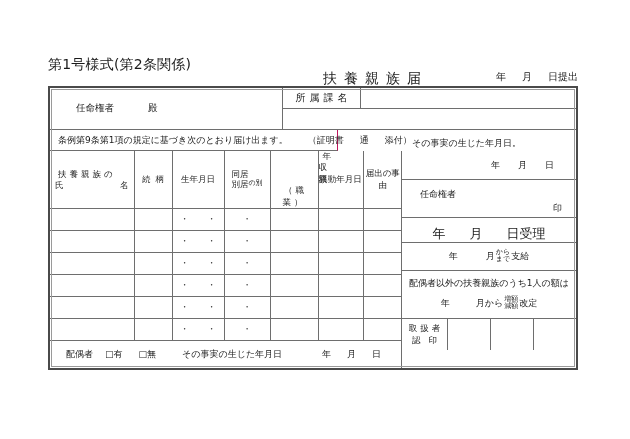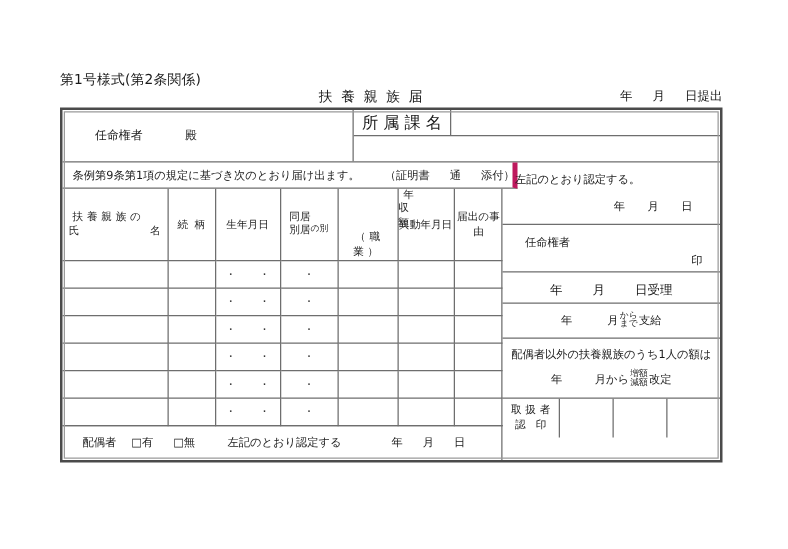--- a/index.html
+++ b/index.html
@@ -21,40 +21,40 @@
     left: 0; top: 0;
     width: 630px;
     height: 439px;
   }
 
   
   .form-no {
     position: absolute;
     left: 48px;
     top: 56px;
-    font-size: 11px;
+    font-size: 14px;
     letter-spacing: 0.2px;
     white-space: nowrap;
   }
 
   
   .title-line {
     position: absolute;
     left: 48px;
     top: 70px;
     width: 530px;
     height: 14px;
   }
   .doc-title {
     position: absolute;
     left: 200px;
     top: 0;
     width: 180px;
-    font-size: 11px;
-    text-align: left;
+    font-size: 14px;
+    text-align: right;
     letter-spacing: 7px;
     text-indent: 7px;
     white-space: nowrap;
   }
   .submit-date {
     position: absolute;
     right: 0;
     top: 0;
     font-size: 10px;
     white-space: nowrap;
@@ -119,39 +119,39 @@
   .dept-row.r1 { top: 0; border-bottom: 1px solid #6e6e6e; }
   .dept-row.r2 { top: 21px; }
   .dept-label {
     position: absolute;
     left: 0; top: 0;
     width: 78px;
     height: 100%;
     display: flex;
     align-items: center;
     justify-content: center;
-    font-size: 13px;
+    font-size: 10px;
     letter-spacing: 4px;
     text-indent: 4px;
     border-right: 1px solid #6e6e6e;
     box-sizing: border-box;
   }
   .dept-value {
     position: absolute;
     left: 78px; right: 0; top: 0; bottom: 0;
   }
 
   
   .sec-statement {
     position: absolute;
     left: 0; top: 42px;
-    width: 364px;
+    width: 288px;
     height: 21px;
     border-bottom: 1px solid #6e6e6e;
-    border-right: 4px solid #be185d;
+    border-right: 1px solid #be185d;
     box-sizing: border-box;
     display: flex;
     align-items: center;
     padding-left: 8px;
     font-size: 9px;
     white-space: nowrap;
   }
   .sec-statement .cert { margin-left: 20px; }
   .sec-statement .cert .num-gap { margin: 0 16px; }
 
@@ -311,21 +311,21 @@
   .seal-mark {
     position: absolute;
     right: 14px; top: 22px;
     font-size: 9px;
   }
 
   .receipt-line {
     position: absolute;
     left: 0; right: 0; top: 7px;
     text-align: center;
-    font-size: 10px;
+    font-size: 13px;
     white-space: nowrap;
   }
   .receipt-line .g { margin-right: 24px; }
 
   .pay-line {
     position: absolute;
     left: 0; right: 0; top: 6px;
     text-align: center;
     font-size: 9px;
     white-space: nowrap;
@@ -566,28 +566,28 @@
           <td></td>
         </tr>
       </tbody>
         </table>
     </div>
 
     <div class="sec-spouse">
       <span class="sp-label">配偶者</span>
       <span class="sp-opt">□有</span>
       <span class="sp-opt">□無</span>
-      <span class="sp-text">左記のとおり認定する</span>
+      <span class="sp-text">その事実の生じた年月日</span>
       <span class="sp-date"><span class="g">年</span><span class="g">月</span><span>日</span></span>
     </div>
 
     <div class="panel">
 
       <div class="panel-row p-approve">
-        <div class="approve-text">左記のとおり認定する。</div>
+        <div class="approve-text">その事実の生じた年月日。</div>
         <div class="approve-date"><span class="g">年</span><span class="g">月</span><span>日</span></div>
       </div>
 
       <div class="panel-row p-appointer">
         <div class="appointer-name">任命権者</div>
         <div class="seal-mark">印</div>
       </div>
 
       <div class="panel-row p-receipt">
         <div class="receipt-line"><span class="g">年</span><span class="g">月</span><span>日受理</span></div>

